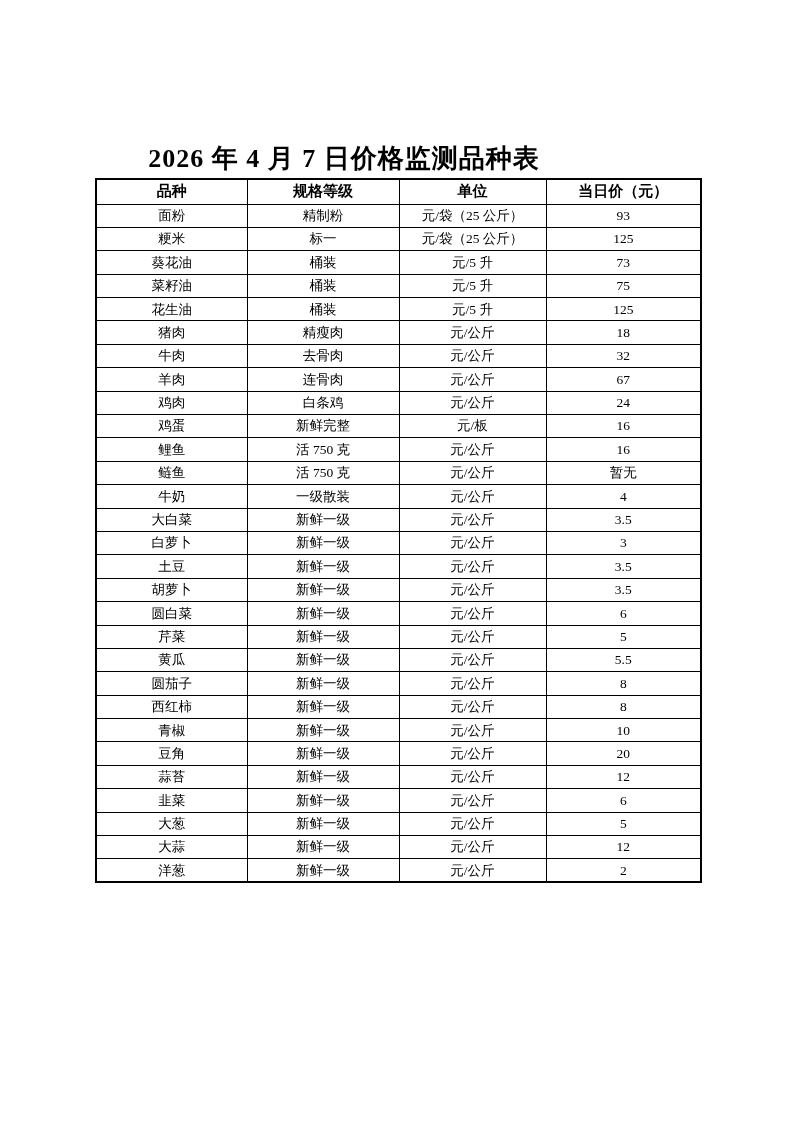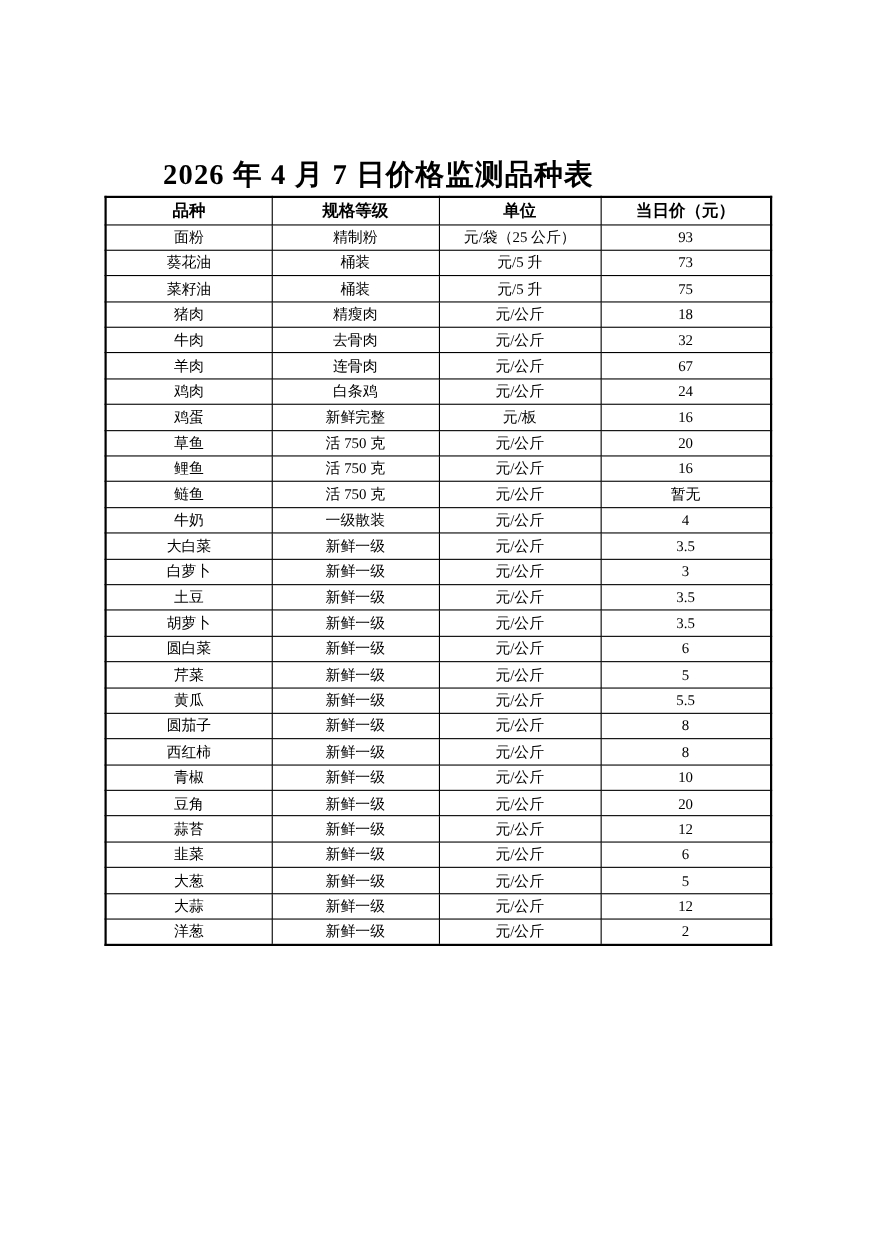--- a/index.html
+++ b/index.html
@@ -83,32 +83,44 @@
       </tr>
     </thead>
     <tbody>
         <tr>
           <td>面粉</td>
           <td>精制粉</td>
           <td>元/袋（25 公斤）</td>
           <td>93</td>
         </tr>
         <tr>
+          <td>粳米</td>
+          <td>标一</td>
+          <td>元/袋（25 公斤）</td>
+          <td>125</td>
+        </tr>
+        <tr>
           <td>葵花油</td>
           <td>桶装</td>
           <td>元/5 升</td>
           <td>73</td>
         </tr>
         <tr>
           <td>菜籽油</td>
           <td>桶装</td>
           <td>元/5 升</td>
           <td>75</td>
         </tr>
         <tr>
+          <td>花生油</td>
+          <td>桶装</td>
+          <td>元/5 升</td>
+          <td>125</td>
+        </tr>
+        <tr>
           <td>猪肉</td>
           <td>精瘦肉</td>
           <td>元/公斤</td>
           <td>18</td>
         </tr>
         <tr>
           <td>牛肉</td>
           <td>去骨肉</td>
           <td>元/公斤</td>
           <td>32</td>
@@ -125,26 +137,20 @@
           <td>元/公斤</td>
           <td>24</td>
         </tr>
         <tr>
           <td>鸡蛋</td>
           <td>新鲜完整</td>
           <td>元/板</td>
           <td>16</td>
         </tr>
         <tr>
-          <td>草鱼</td>
-          <td>活 750 克</td>
-          <td>元/公斤</td>
-          <td>20</td>
-        </tr>
-        <tr>
           <td>鲤鱼</td>
           <td>活 750 克</td>
           <td>元/公斤</td>
           <td>16</td>
         </tr>
         <tr>
           <td>鲢鱼</td>
           <td>活 750 克</td>
           <td>元/公斤</td>
           <td>暂无</td>

